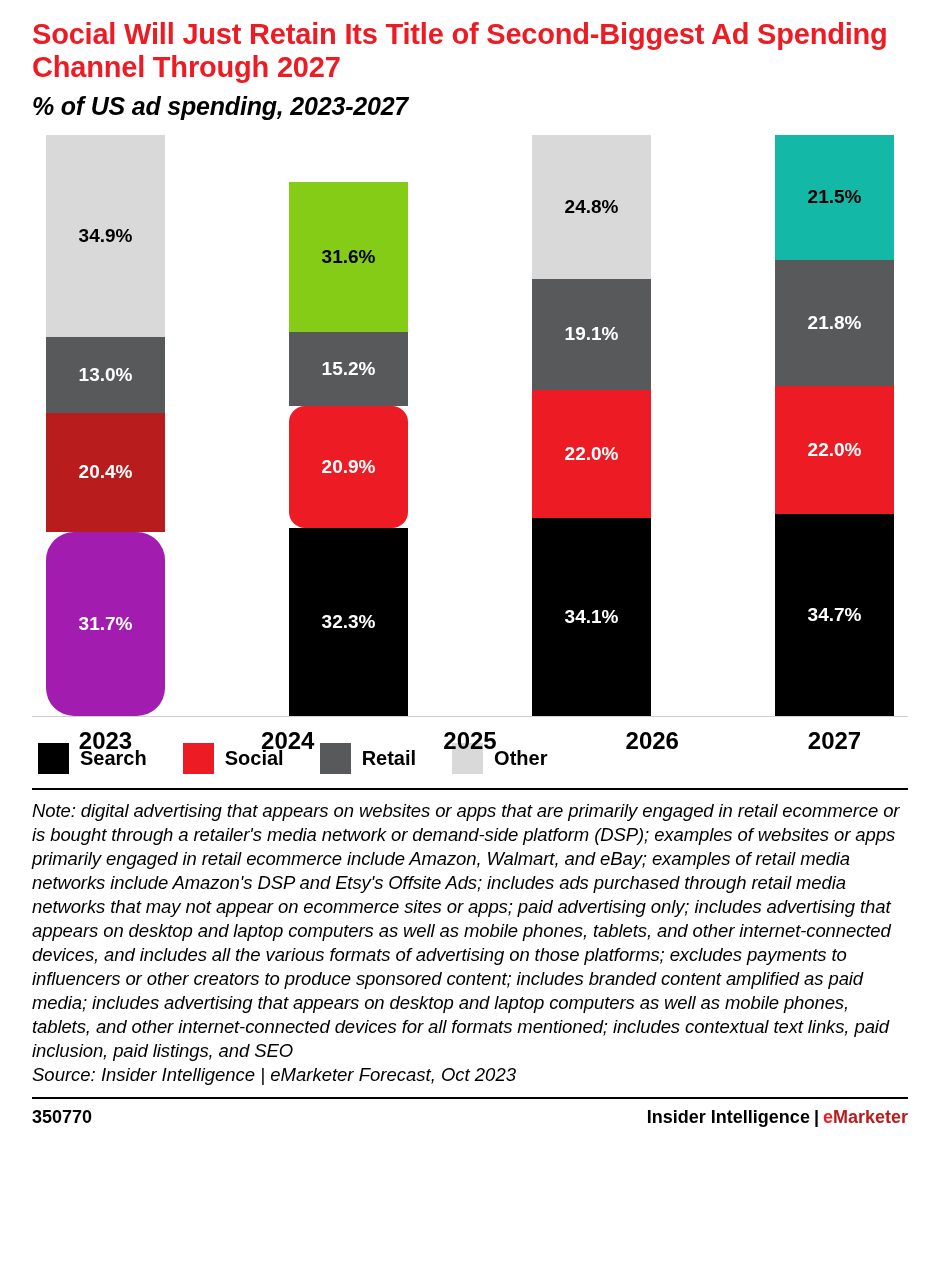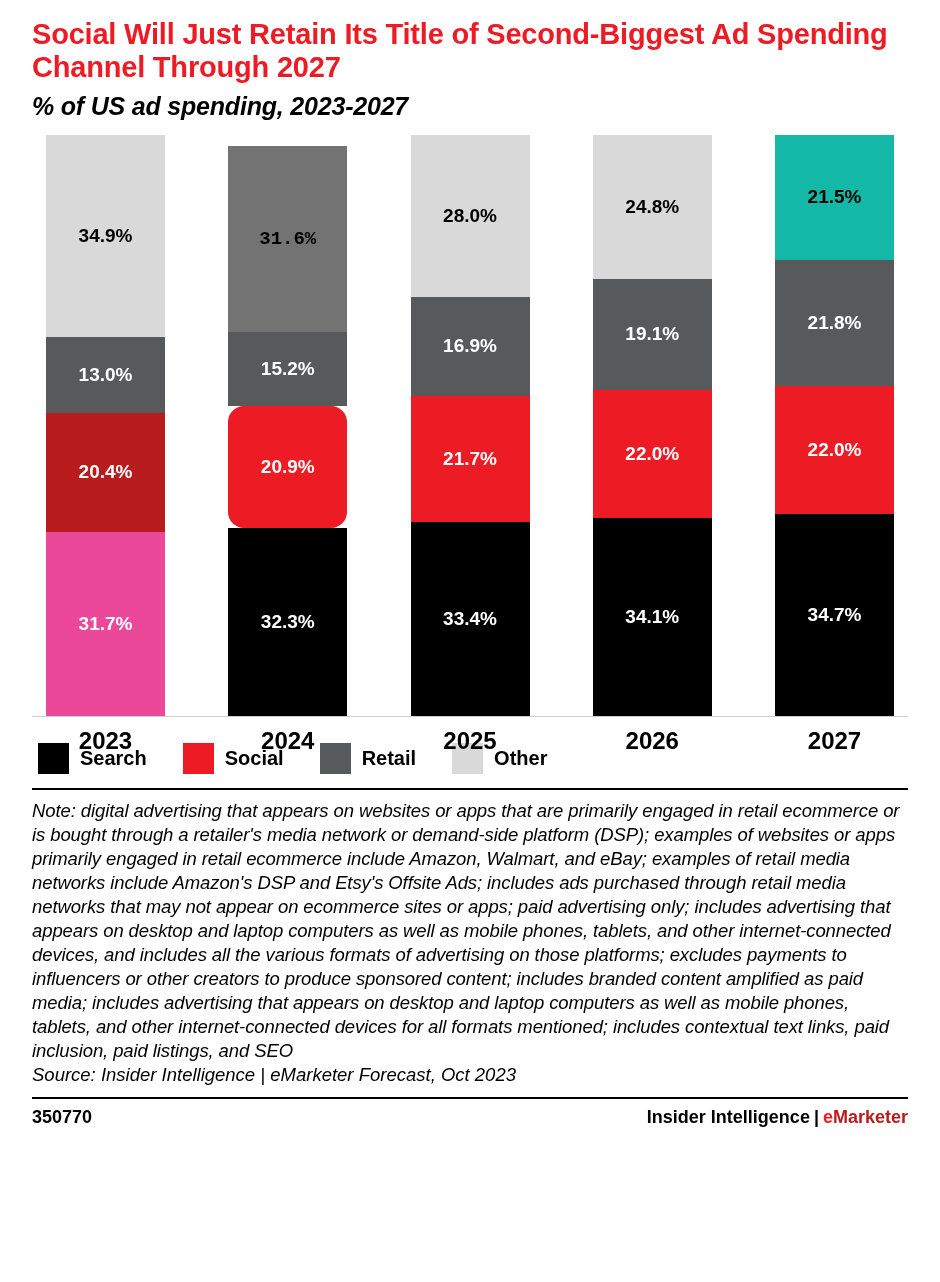--- a/index.html
+++ b/index.html
@@ -159,33 +159,27 @@
     <div class="chart-title">Social Will Just Retain Its Title of Second-Biggest Ad Spending Channel Through 2027</div>
     <div class="chart-subtitle">% of US ad spending, 2023-2027</div>
   </div>
 
   <div class="plot-wrap">
     <div class="plot" id="plot">
         <div class="bar-col">
           <div class="seg seg-other" style="height: 203.118px; background: rgb(217, 217, 217);">34.9%</div>
           <div class="seg seg-retail" style="height: 75.66px; background: rgb(88, 89, 91);">13.0%</div>
           <div class="seg seg-social" style="height: 118.728px; background: #b91c1c;">20.4%</div>
-          <div class="seg seg-search" style="height: 184.494px; background: #ec4899;">31.7%</div>
-        </div>
-        <div class="bar-col">
-          <div class="seg seg-other" style="height: 186px; background: #737373; font-family: Liberation Mono, monospace;">31.6%</div>
+          <div class="seg seg-search" style="height: 184.494px; background: #a21caf; border-radius: 28px;">31.7%</div>
+        </div>
+        <div class="bar-col">
+          <div class="seg seg-other" style="height: 150px; background: #84cc16;">31.6%</div>
           <div class="seg seg-retail" style="height: 74px; background: rgb(88, 89, 91);">15.2%</div>
           <div class="seg seg-social" style="height: 121.638px; background: rgb(237, 28, 36); border-radius: 16px;">20.9%</div>
           <div class="seg seg-search" style="height: 187.986px; background: rgb(0, 0, 0);">32.3%</div>
-        </div>
-        <div class="bar-col">
-          <div class="seg seg-other" style="height: 162.96px; background: rgb(217, 217, 217);">28.0%</div>
-          <div class="seg seg-retail" style="height: 98.358px; background: rgb(88, 89, 91);">16.9%</div>
-          <div class="seg seg-social" style="height: 126.294px; background: rgb(237, 28, 36);">21.7%</div>
-          <div class="seg seg-search" style="height: 194.388px; background: rgb(0, 0, 0);">33.4%</div>
         </div>
         <div class="bar-col">
           <div class="seg seg-other" style="height: 144.336px; background: rgb(217, 217, 217);">24.8%</div>
           <div class="seg seg-retail" style="height: 111.162px; background: rgb(88, 89, 91);">19.1%</div>
           <div class="seg seg-social" style="height: 128.04px; background: rgb(237, 28, 36);">22.0%</div>
           <div class="seg seg-search" style="height: 198.462px; background: rgb(0, 0, 0);">34.1%</div>
         </div>
         <div class="bar-col">
           <div class="seg seg-other" style="height: 125.13px; background: #14b8a6;">21.5%</div>
           <div class="seg seg-retail" style="height: 126.876px; background: rgb(88, 89, 91);">21.8%</div>

